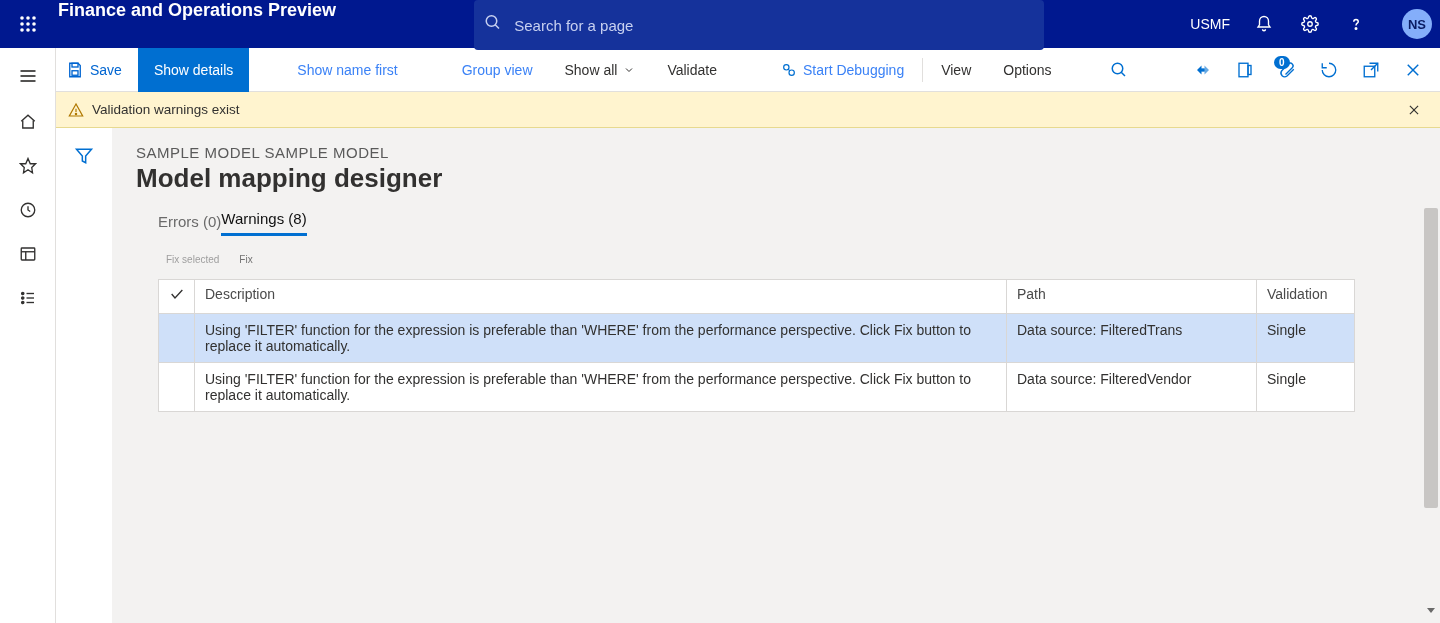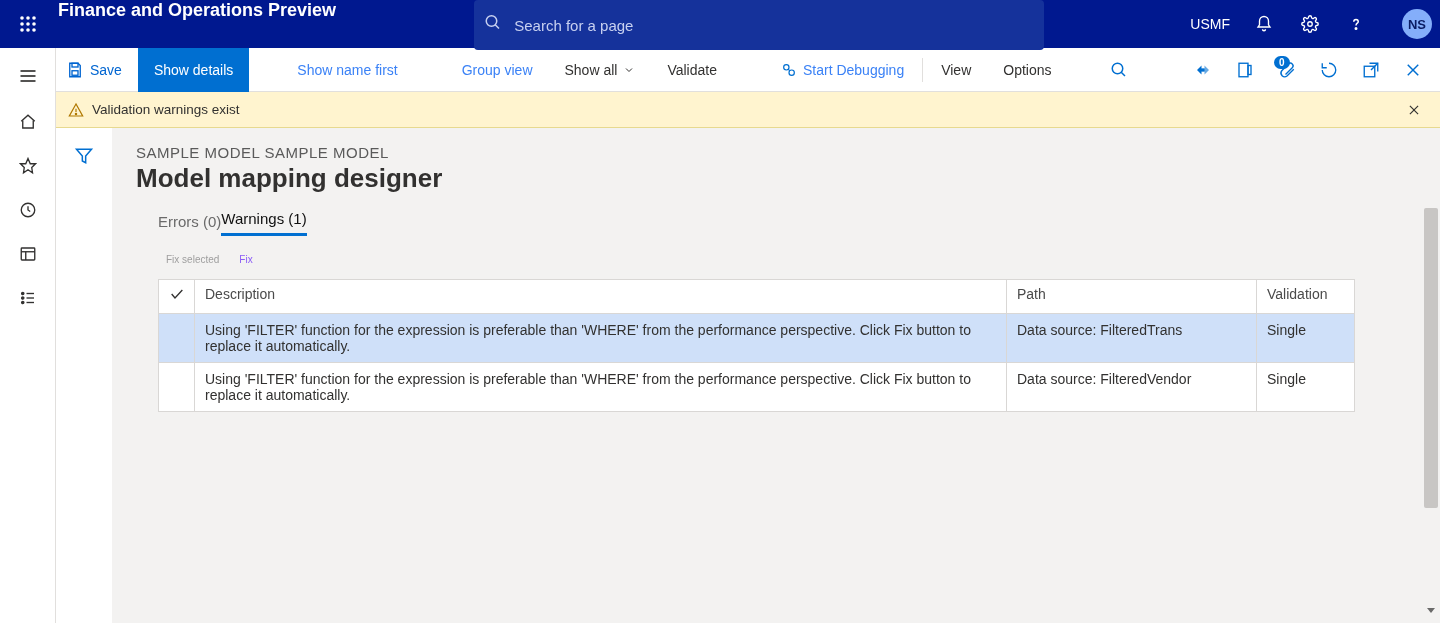--- a/index.html
+++ b/index.html
@@ -137,21 +137,21 @@
 
     .details-hdr { display:flex; align-items:center; gap:8px; margin-bottom:8px; font-size: 13px; font-weight:600; letter-spacing:.5px;}
     .toggle-box { width:14px; height:14px; border:1px solid #006fd1; display:flex; align-items:center; justify-content:center; color:#006fd1; font-size:10px; }
 
     .tabs-row { display:flex; margin: 2px 0 18px 22px; align-items: flex-end; }
     .tab { font-size: 15px; color:#6a6a6a; padding-bottom:6px; cursor:pointer; }
     .tab.active { color:#111; border-bottom: 3px solid #006fd1; font-weight:500;}
 
     .grid-actions { display:flex; gap:20px; margin: 0 0 14px 30px; font-size:10px; }
     .ga-disabled { color:#9e9e9e; }
-    .ga-link { color:#8b5cf6; cursor:pointer; }
+    .ga-link { color:#737373; cursor:pointer; }
 
     .grid-wrap { margin: 0 0 0 22px; }
 
     table.grid { width: 1196px; border-collapse: collapse; background:#fff; table-layout:fixed;}
     table.grid th, table.grid td { border:1px solid #d9d7d5; padding: 8px 10px; text-align:left; vertical-align:top; font-size:14px;margin-left:12px; }
     table.grid th { font-weight:400; color:#4a4a4a; background:#fff; height:34px; padding-top:6px; padding-bottom:6px;}
     table.grid .col-check { width:36px; text-align:center; }
     table.grid .col-desc { width: 812px; }
     table.grid .col-path { width: 250px; }
     table.grid .col-res { width: 98px; }
@@ -392,21 +392,21 @@
         </div>
       </div>
 
       <div class="content-main">
         <div class="crumb">SAMPLE MODEL SAMPLE MODEL</div>
         <h1 class="page-title">Model mapping designer</h1>
 
 
         <div class="tabs-row">
           <div class="tab">Errors (0)</div>
-          <div class="tab active">Warnings (1)</div>
+          <div class="tab active">Warnings (8)</div>
         </div>
 
         <div class="grid-actions">
           <span class="ga-disabled">Fix selected</span>
           <span class="ga-link">Fix</span>
         </div>
 
         <div class="grid-wrap">
           <table class="grid">
             <thead>

